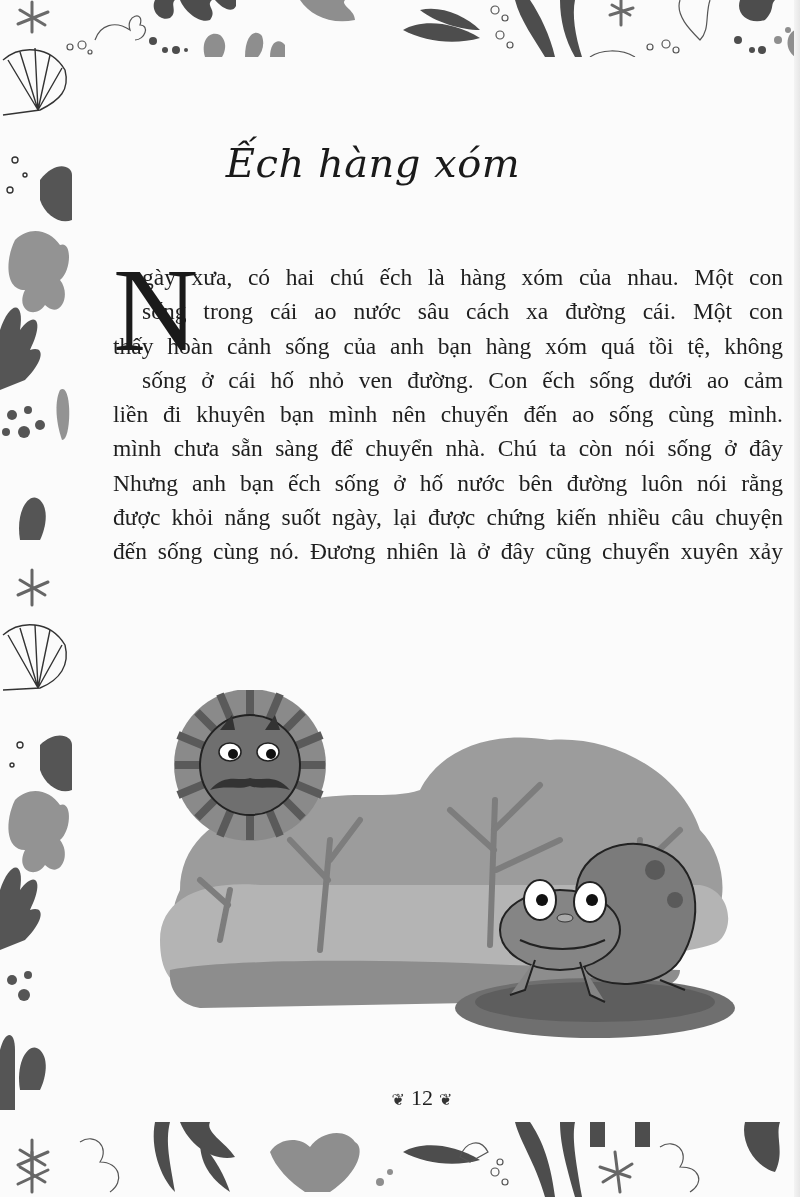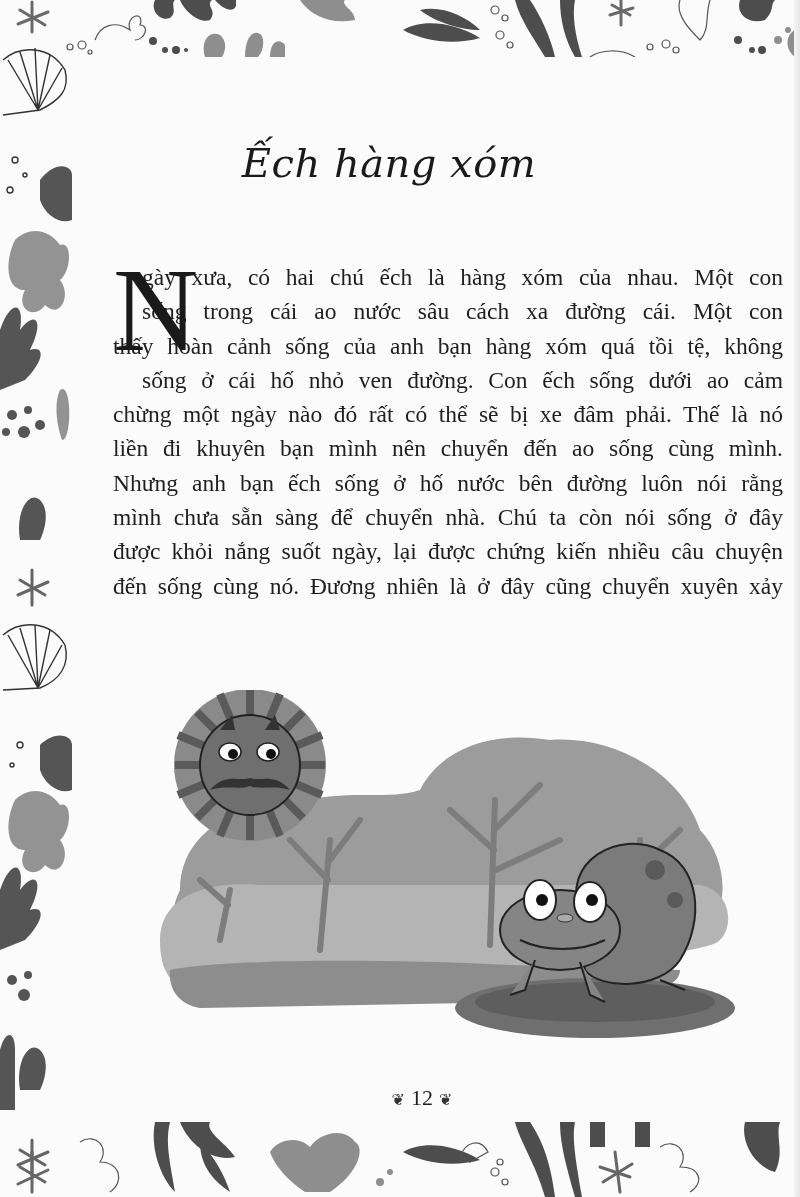--- a/index.html
+++ b/index.html
@@ -11,21 +11,21 @@
   }
   
   .border-top { position: absolute; left: 0; top: 0; width: 800px; height: 57px; overflow: hidden; }
   .border-left { position: absolute; left: 0; top: 0; width: 72px; height: 1197px; overflow: hidden; }
   .border-bottom { position: absolute; left: 0; top: 1122px; width: 800px; height: 75px; overflow: hidden; }
   .border-top svg, .border-left svg, .border-bottom svg { display: block; }
   .page-edge { position: absolute; right: 0; top: 0; width: 6px; height: 1197px;
     background: linear-gradient(to right, #f4f4f4, #e6e6e6); }
 
   .title {
-    position: absolute; left: 16px; width: 746px; top: 140px; text-align: center;
+    position: absolute; left: 0; width: 746px; top: 140px; text-align: center;
     font-family: "DejaVu Serif", "Liberation Serif", serif; font-style: italic;
     font-size: 40px; color: #1a1a1a; letter-spacing: 0.5px;
   }
   .body-text {
     position: absolute; left: 113px; top: 260px; width: 670px;
   }
   .dropcap {
     position: absolute; left: 0; top: 3px;
     font-family: "Liberation Serif", serif; font-size: 118px; line-height: 96px;
     color: #1a1a1a;
@@ -185,24 +185,23 @@
 <div class="page-edge"></div>
 
 <div class="title">Ếch hàng xóm</div>
 
 <div class="body-text">
   <div class="dropcap">N</div>
   <div class="line indented">gày xưa, có hai chú ếch là hàng xóm của nhau. Một con</div>
   <div class="line indented">sống trong cái ao nước sâu cách xa đường cái. Một con</div>
   <div class="line">thấy hoàn cảnh sống của anh bạn hàng xóm quá tồi tệ, không</div>
   <div class="line indented">sống ở cái hố nhỏ ven đường. Con ếch sống dưới ao cảm</div>
-  <div class="line">chừng một ngày nào đó rất có thể sẽ bị xe đâm phải. Thế là nó</div>
   <div class="line">liền đi khuyên bạn mình nên chuyển đến ao sống cùng mình.</div>
+  <div class="line">mình chưa sẵn sàng để chuyển nhà. Chú ta còn nói sống ở đây</div>
   <div class="line">Nhưng anh bạn ếch sống ở hố nước bên đường luôn nói rằng</div>
-  <div class="line">mình chưa sẵn sàng để chuyển nhà. Chú ta còn nói sống ở đây</div>
   <div class="line">được khỏi nắng suốt ngày, lại được chứng kiến nhiều câu chuyện</div>
   <div class="line">đến sống cùng nó. Đương nhiên là ở đây cũng chuyển xuyên xảy</div>
 </div>
 
 <div class="illustration">
   <svg width="580" height="360" viewBox="0 0 580 360">
 
     <g>
       <path d="M20 200 C20 140 80 110 150 110 C190 100 230 110 260 100 C280 60 330 40 390 50 C450 45 520 80 540 140 C570 170 570 230 540 240 L30 250 C10 240 10 220 20 200Z" fill="#9c9c9c"></path>
       <path d="M0 250 C0 210 40 190 100 195 L540 195 C570 200 575 235 560 250 C540 275 120 290 40 300 C10 300 0 280 0 250Z" fill="#b4b4b4"></path>

